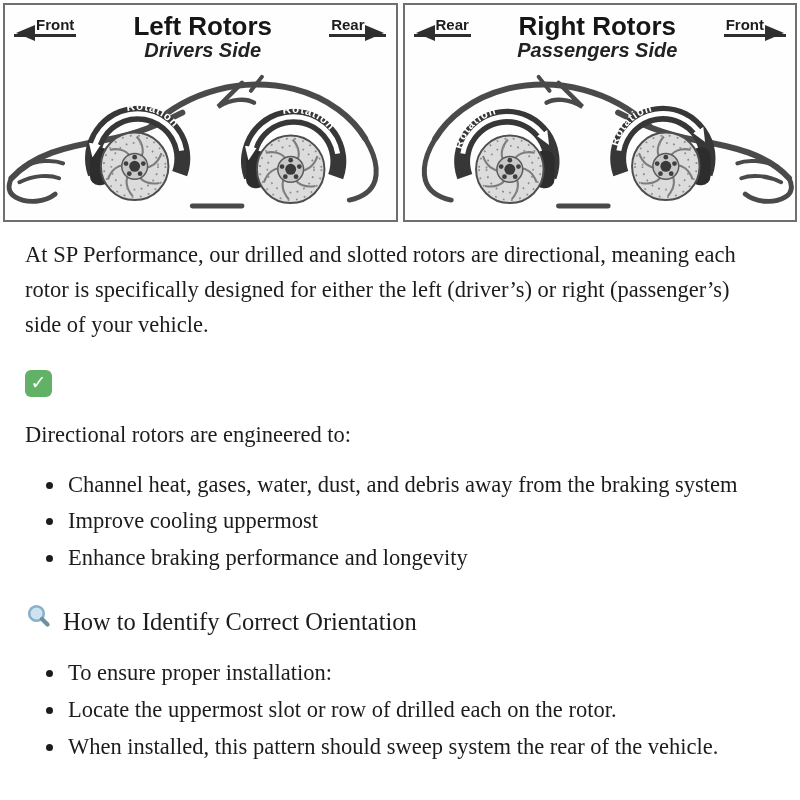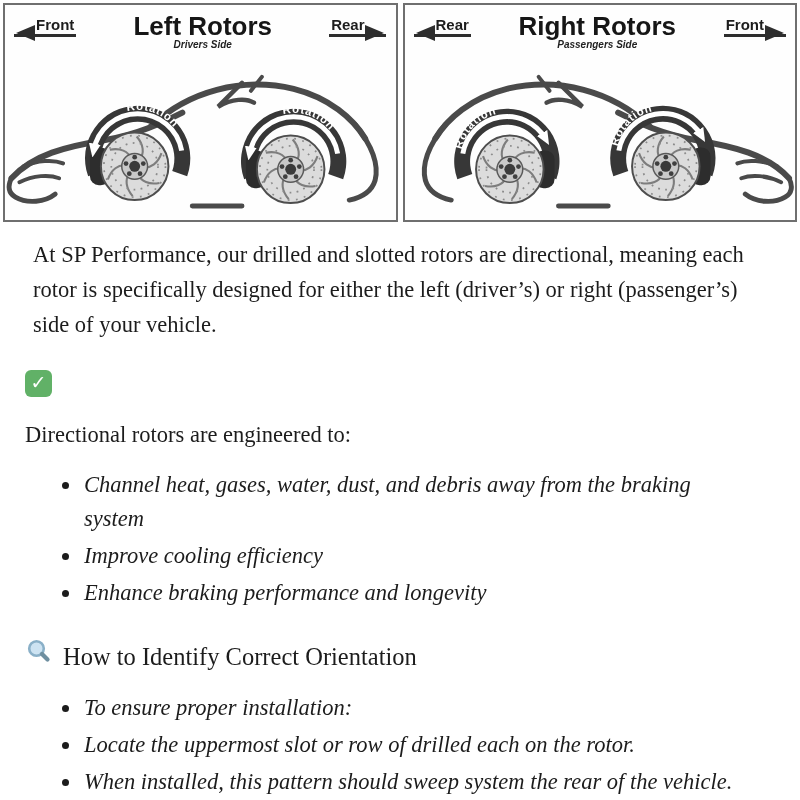--- a/index.html
+++ b/index.html
@@ -10,32 +10,32 @@
   .panel{flex:1;border:2px solid #6f6f6f;background:#fefefe;height:219px;overflow:hidden;}
   .panel-header{display:flex;justify-content:space-between;align-items:flex-start;padding:7px 9px 0 9px;height:54px;}
   .dir{display:flex;align-items:flex-end;gap:1px;border-bottom:3px solid #2e2e2e;
        font-family:"Liberation Sans",sans-serif;font-weight:bold;font-size:15px;color:#1d1d1d;
        padding:0 2px 1px 2px;margin-top:4px;}
   .tri{width:0;height:0;border-top:8px solid transparent;border-bottom:8px solid transparent;transform:translateY(8px);}
   .tri-left{border-right:19px solid #2e2e2e;}
   .tri-right{border-left:19px solid #2e2e2e;}
   .titles{text-align:center;line-height:1.02;margin-top:1px;}
   .panel-title{font-family:Liberation Sans, sans-serif;font-weight:bold;font-size:26px;color:#161616;}
-  .panel-subtitle{font-family:"Liberation Sans",sans-serif;font-weight:bold;font-style:italic;font-size:10px;color:#222;}
+  .panel-subtitle{font-family:"Liberation Sans",sans-serif;font-weight:bold;font-style:italic;font-size:20px;color:#222;}
   .car-svg{display:block;width:100%;height:157px;}
 
   
   .article{font-family:"Liberation Serif",serif;font-size:22.5px;color:#1c1c1c;
            padding:6px 38px 24px 25px;line-height:1.55;max-width:800px;}
-  .intro{margin:10px 0 0 8px;}
+  .intro{margin:10px 0 0 0;}
   .section-heading{display:flex;align-items:center;gap:11px;margin:27px 0 0 0;font-size:24.5px;}
   .section-heading.bold{font-weight:bold;}
   .lead{margin:21px 0 4px 0;}
   ul.bullets{margin:15px 0 0 0;padding-left:41px;}
-  ul.bullets li{margin:2px 16px;padding-left:2px;font-style:italic;}
+  ul.bullets li{margin:2px 0;padding-left:2px;}
   .check-icon{display:inline-flex;align-items:center;justify-content:center;
       width:27px;height:27px;border-radius:6px;background:#61b167;
       color:#ffffff;font-family:"DejaVu Sans",sans-serif;font-size:19px;font-weight:bold;flex:0 0 auto;}
   .mag-icon{display:inline-block;flex:0 0 auto;}
 </style>
 </head>
 <body>
 
 <div class="diagram">
 
@@ -202,21 +202,21 @@
   <p class="intro">At SP Performance, our drilled and slotted rotors are directional, meaning each rotor is specifically designed for either the left (driver’s) or right (passenger’s) side of your vehicle.</p>
 
   <div class="section-heading bold">
     <span class="check-icon">✓</span>
   </div>
 
   <p class="lead">Directional rotors are engineered to:</p>
 
   <ul class="bullets">
       <li>Channel heat, gases, water, dust, and debris away from the braking system</li>
-      <li>Improve cooling efficiency</li>
+      <li>Improve cooling uppermost</li>
       <li>Enhance braking performance and longevity</li>
     </ul>
 
   <div class="section-heading">
     <span class="mag-icon">
       <svg width="27" height="27" viewBox="0 0 27 27">
         <circle cx="11.5" cy="10.5" r="7.3" fill="#cde3f2" stroke="#8ab0c8" stroke-width="2.6"></circle>
         <line x1="17" y1="16" x2="22.5" y2="21.5" stroke="#6f8fa0" stroke-width="4.2" stroke-linecap="round"></line>
       </svg>
     </span>

